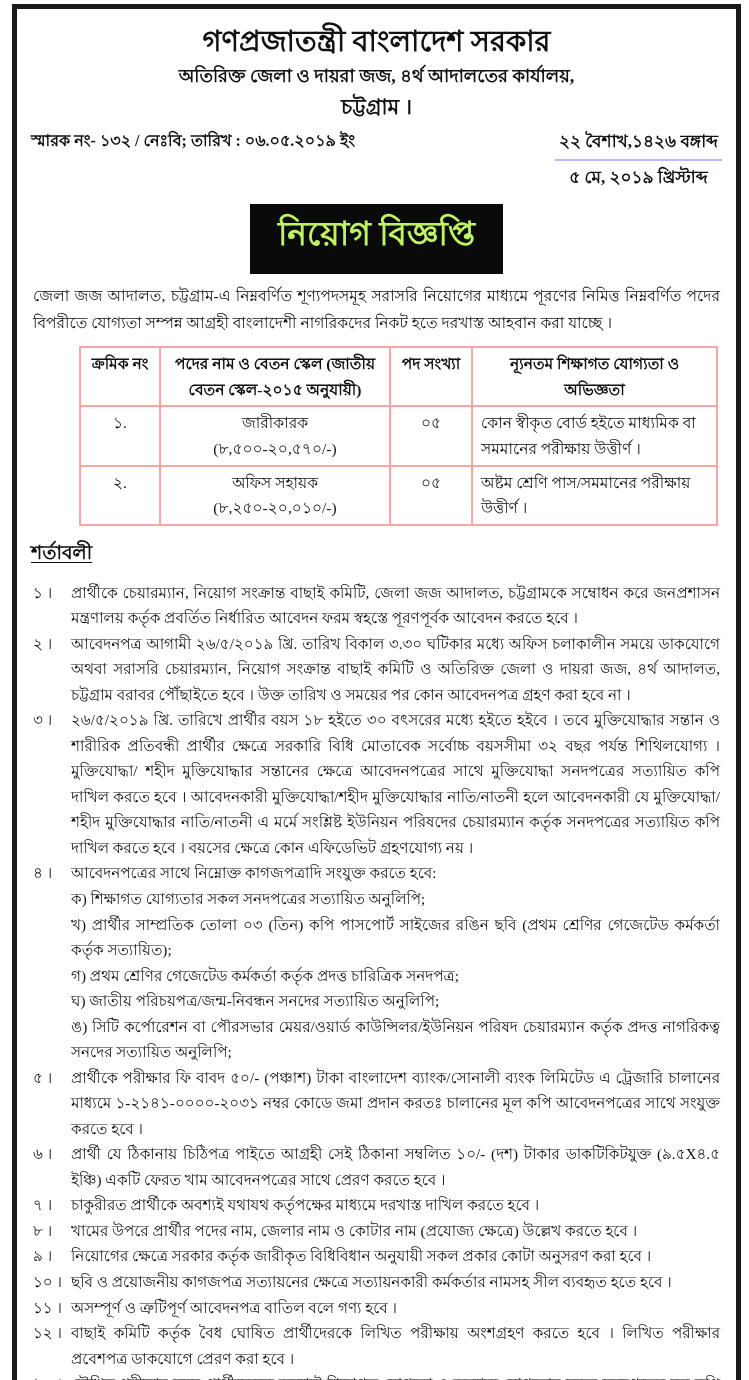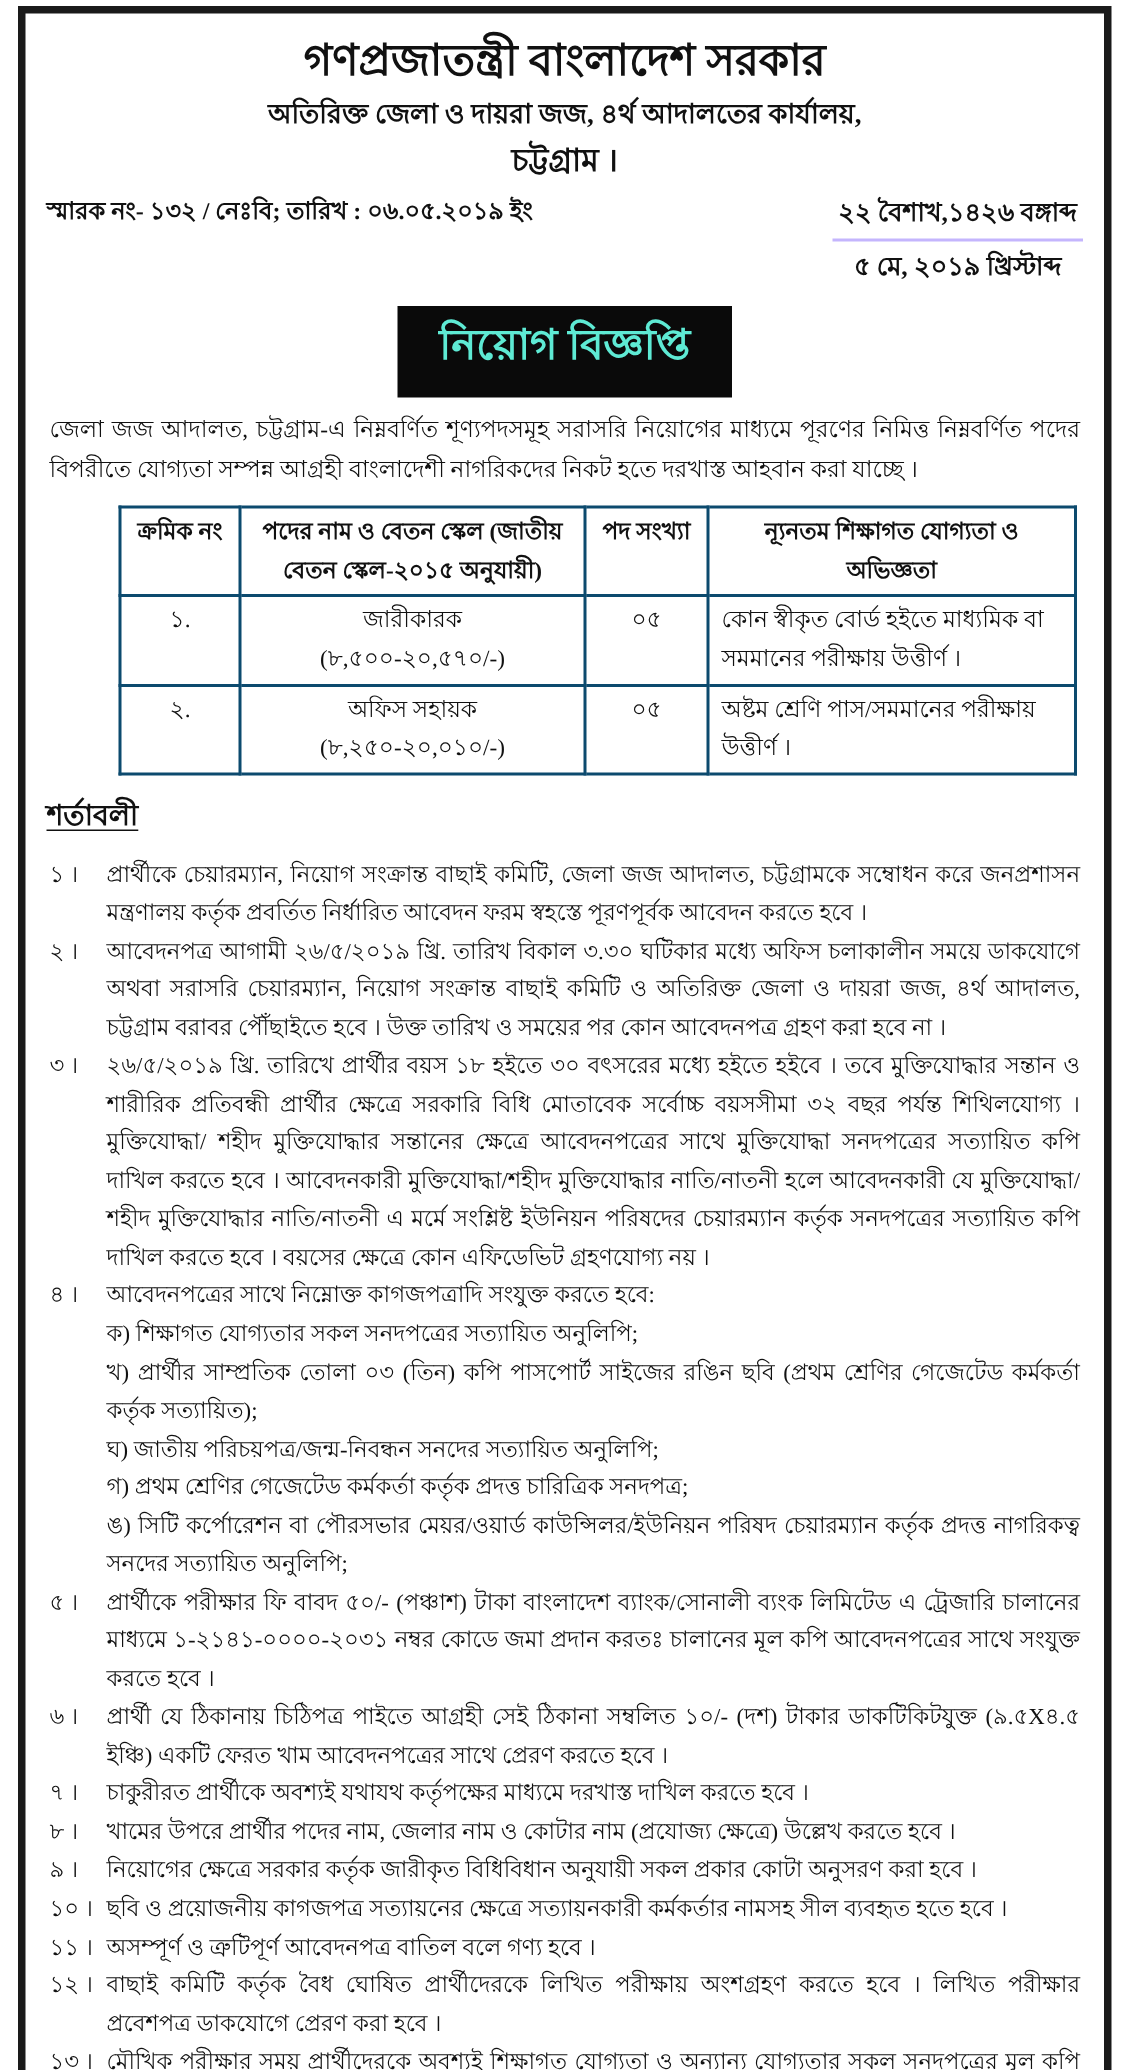--- a/index.html
+++ b/index.html
@@ -31,40 +31,40 @@
   }
   .memo-left { font-size: 16px; font-weight: bold; }
   .date-block { text-align: center; font-size: 17px; font-weight: bold; }
   .date-top { border-bottom: 2px solid #c4b5fd; padding: 0 4px 3px 4px; }
   .date-bottom { padding-top: 3px; }
 
   
   .badge-wrap { text-align: center; margin: 12px 0 8px 0; }
   .badge {
     display: inline-block;
-    background: #0a0a0a; color: #5eead4;
-    font-size: 28px; font-weight: bold;
+    background: #0a0a0a; color: #bef264;
+    font-size: 33px; font-weight: bold;
     padding: 4px 28px 10px 28px;
   }
 
   
   .intro {
     font-size: 15.5px; line-height: 1.75; text-align: justify;
     margin: 8px 2px 4px 2px;
   }
 
   
   table.posts {
     border-collapse: collapse;
     margin: 10px 2px 12px 48px;
     width: calc(100% - 52px);
     font-size: 15.5px;
   }
   table.posts th, table.posts td {
-    border: 2px solid #0c4a6e;
+    border: 2px solid #fca5a5;
     padding: 3px 8px;
     vertical-align: top;
     line-height: 1.65;
   }
   table.posts th { font-weight: bold; text-align: center; }
   .col-sl { width: 62px; }
   .col-post { width: 212px; }
   .col-count { width: 64px; }
   td.c { text-align: center; }
   .post-cell { text-align: center; }
@@ -158,22 +158,22 @@
       <span class="txt">২৬/৫/২০১৯ খ্রি. তারিখে প্রার্থীর বয়স ১৮ হইতে ৩০ বৎসরের মধ্যে হইতে হইবে । তবে মুক্তিযোদ্ধার সন্তান ও শারীরিক প্রতিবন্ধী প্রার্থীর ক্ষেত্রে সরকারি বিধি মোতাবেক সর্বোচ্চ বয়সসীমা ৩২ বছর পর্যন্ত শিথিলযোগ্য । মুক্তিযোদ্ধা/ শহীদ মুক্তিযোদ্ধার সন্তানের ক্ষেত্রে আবেদনপত্রের সাথে মুক্তিযোদ্ধা সনদপত্রের সত্যায়িত কপি দাখিল করতে হবে । আবেদনকারী মুক্তিযোদ্ধা/শহীদ মুক্তিযোদ্ধার নাতি/নাতনী হলে আবেদনকারী যে মুক্তিযোদ্ধা/শহীদ মুক্তিযোদ্ধার নাতি/নাতনী এ মর্মে সংশ্লিষ্ট ইউনিয়ন পরিষদের চেয়ারম্যান কর্তৃক সনদপত্রের সত্যায়িত কপি দাখিল করতে হবে । বয়সের ক্ষেত্রে কোন এফিডেভিট গ্রহণযোগ্য নয় ।</span>
     </div>
 
     <div class="cond">
       <span class="num">৪ ।</span>
       <span class="txt">
         <span>আবেদনপত্রের সাথে নিম্নোক্ত কাগজপত্রাদি সংযুক্ত করতে হবে:</span>
         <span class="subitems">
           <span class="subitem" style="display:block">ক) শিক্ষাগত যোগ্যতার সকল সনদপত্রের সত্যায়িত অনুলিপি;</span>
           <span class="subitem" style="display:block">খ) প্রার্থীর সাম্প্রতিক তোলা ০৩ (তিন) কপি পাসপোর্ট সাইজের রঙিন ছবি (প্রথম শ্রেণির গেজেটেড কর্মকর্তা কর্তৃক সত্যায়িত);</span>
+          <span class="subitem" style="display:block">গ) প্রথম শ্রেণির গেজেটেড কর্মকর্তা কর্তৃক প্রদত্ত চারিত্রিক সনদপত্র;</span>
           <span class="subitem" style="display:block">ঘ) জাতীয় পরিচয়পত্র/জন্ম-নিবন্ধন সনদের সত্যায়িত অনুলিপি;</span>
-          <span class="subitem" style="display:block">গ) প্রথম শ্রেণির গেজেটেড কর্মকর্তা কর্তৃক প্রদত্ত চারিত্রিক সনদপত্র;</span>
           <span class="subitem" style="display:block">ঙ) সিটি কর্পোরেশন বা পৌরসভার মেয়র/ওয়ার্ড কাউন্সিলর/ইউনিয়ন পরিষদ চেয়ারম্যান কর্তৃক প্রদত্ত নাগরিকত্ব সনদের সত্যায়িত অনুলিপি;</span>
         </span>
       </span>
     </div>
 
     <div class="cond">
       <span class="num">৫ ।</span>
       <span class="txt">প্রার্থীকে পরীক্ষার ফি বাবদ ৫০/- (পঞ্চাশ) টাকা বাংলাদেশ ব্যাংক/সোনালী ব্যংক লিমিটেড এ ট্রেজারি চালানের মাধ্যমে ১-২১৪১-০০০০-২০৩১ নম্বর কোডে জমা প্রদান করতঃ চালানের মূল কপি আবেদনপত্রের সাথে সংযুক্ত করতে হবে ।</span>
     </div>
 

